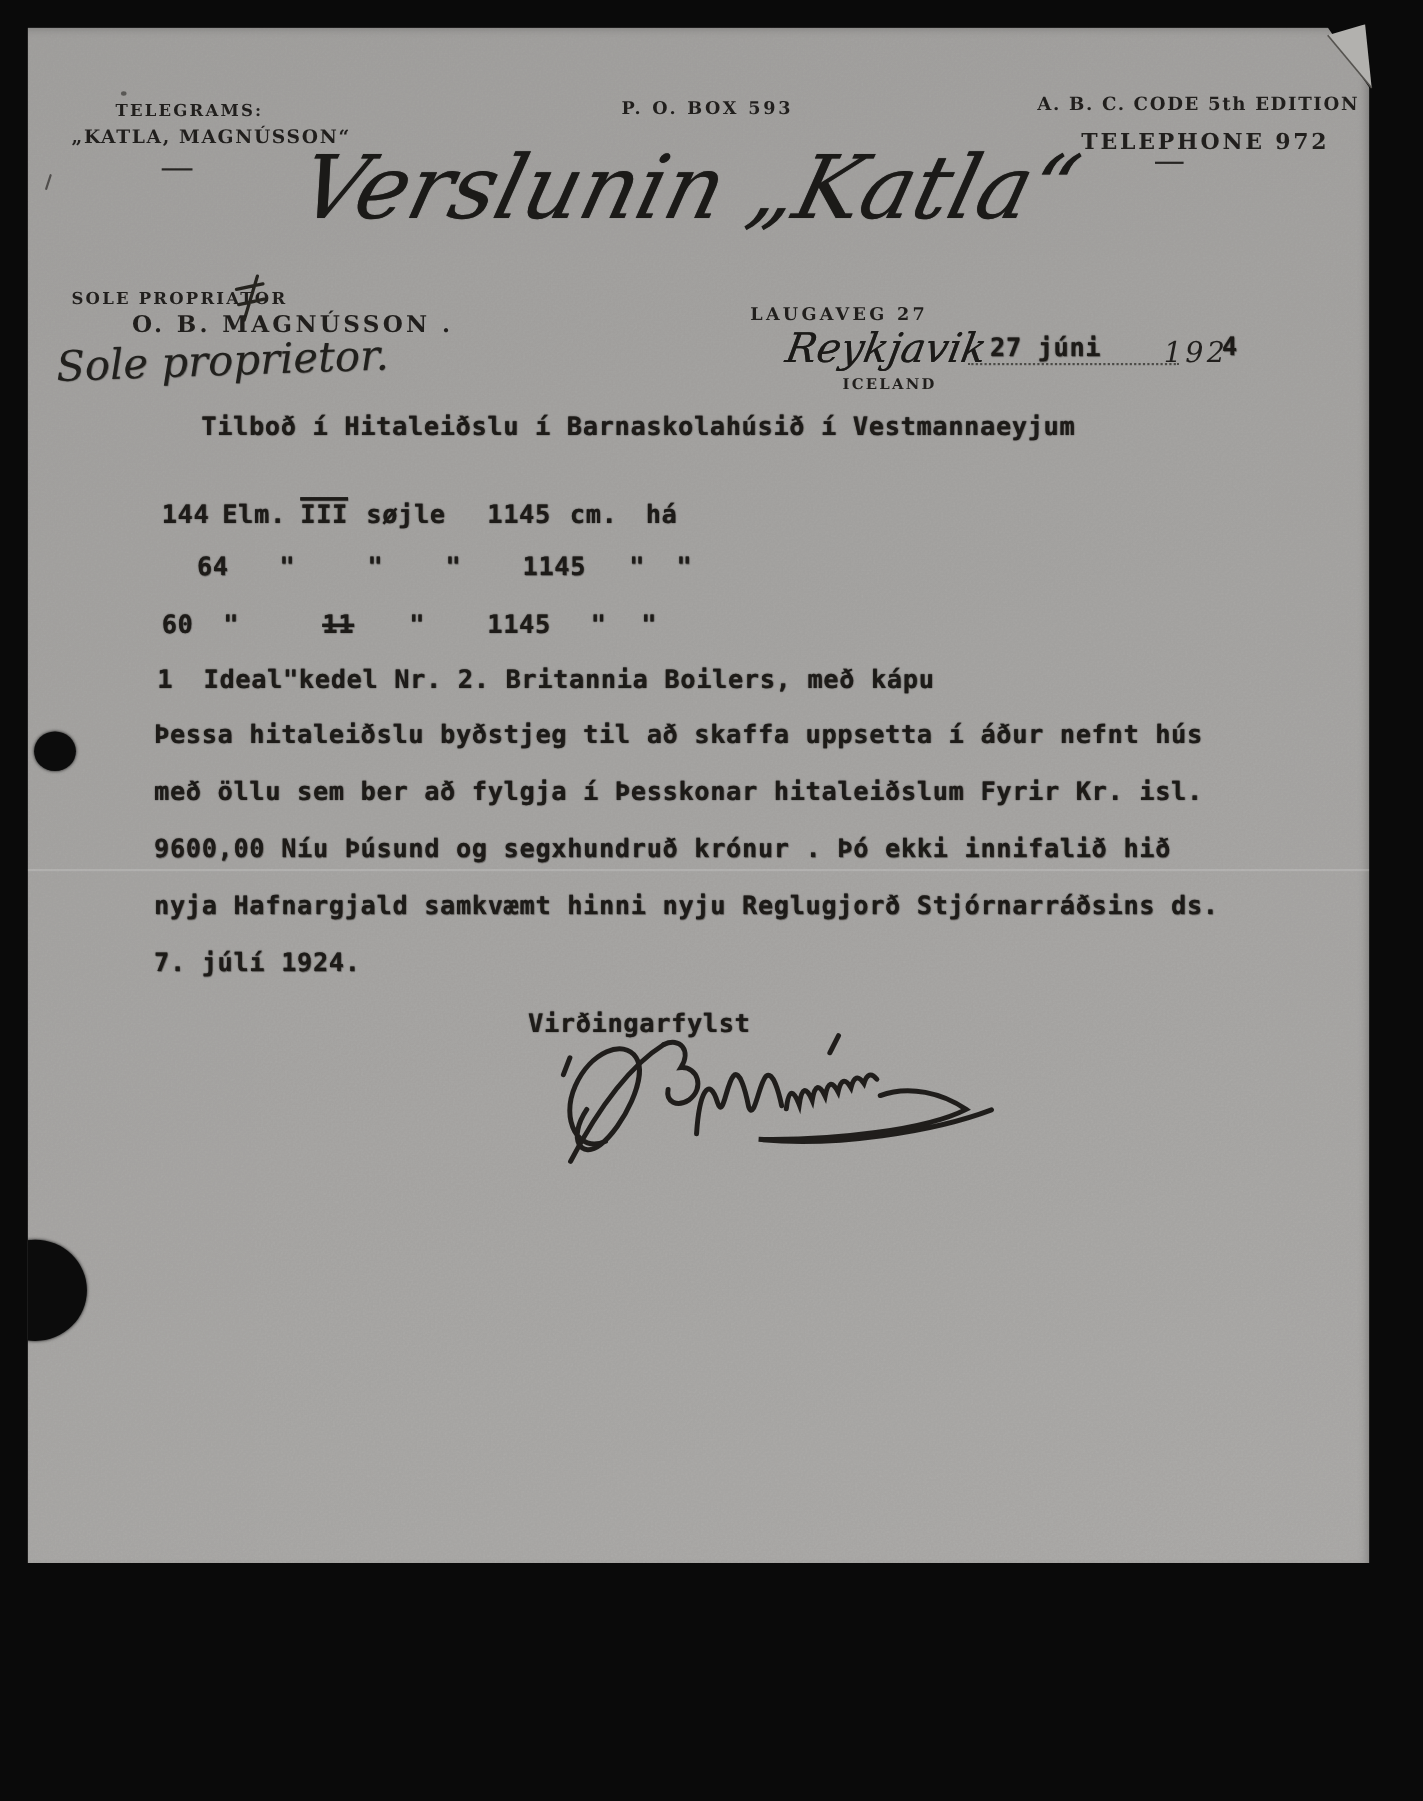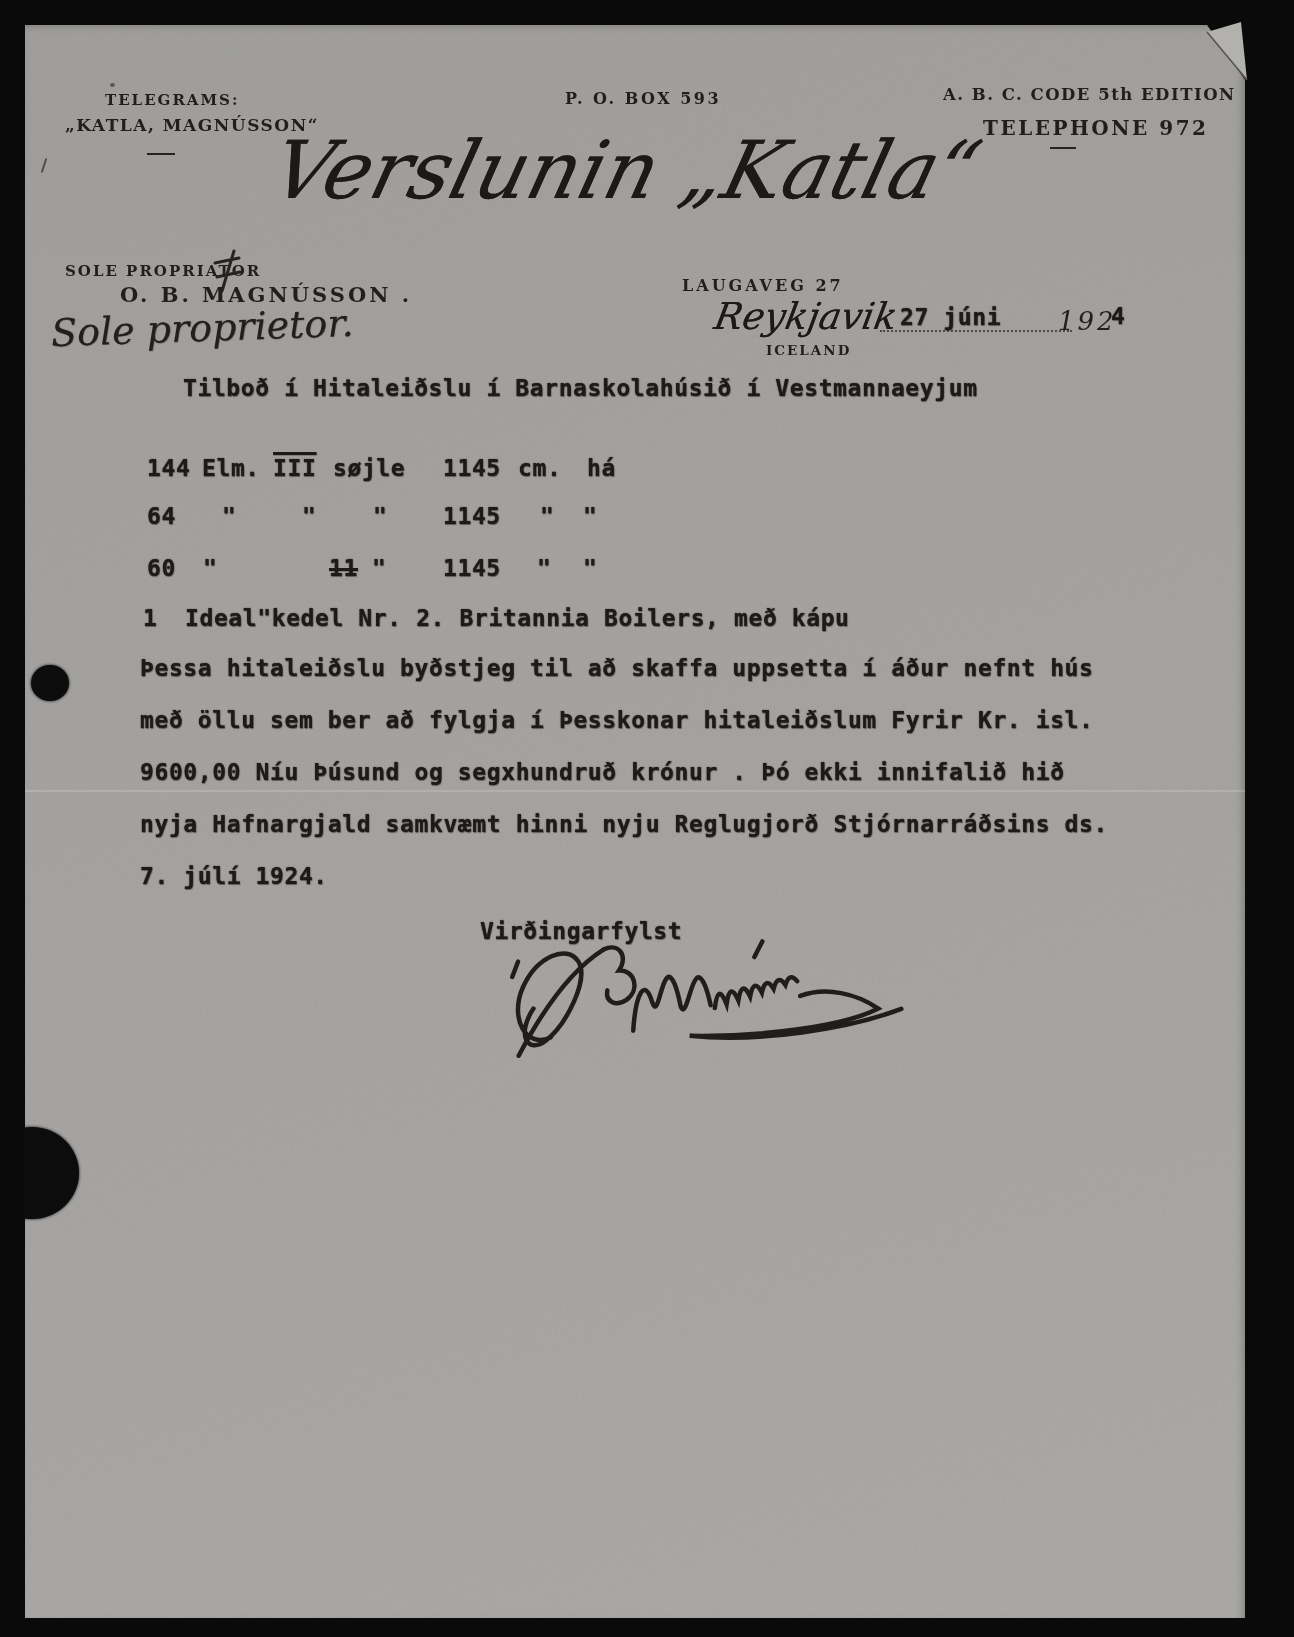--- a/index.html
+++ b/index.html
@@ -1,19 +1,19 @@
 <!DOCTYPE html>
 <html><head>
 <meta charset="utf-8">
 <style>
   html,body{margin:0;padding:0;background:#0b0b0b;}
   .page{position:relative;width:1294px;height:1637px;background:#0a0a0a;overflow:hidden;
         font-family:"DejaVu Serif", serif;}
   
-  .paper{position:absolute;left:25px;top:25px;width:1220px;height:1593px;
+  .paper{position:absolute;left:25px;top:25px;width:1220px;height:1396px;
          background:linear-gradient(165deg,#a5a4a2 0%,#a9a8a6 38%,#adacaa 72%,#b1b0ae 100%);
          clip-path:polygon(0 0,1182px 0,1220px 55px,1220px 100%,0 100%);
          box-shadow:inset -7px 0 9px -5px rgba(0,0,0,.28), inset 0 7px 9px -6px rgba(0,0,0,.22);}
   .grain{position:absolute;left:0;top:0;pointer-events:none;}
   .flap{position:absolute;left:1205px;top:22px;z-index:1;}
   .crease{position:absolute;left:0;top:765px;width:100%;height:2px;
           background:rgba(255,255,255,.16);}
   .hole{position:absolute;background:#0c0c0c;border-radius:50%;box-shadow:0 0 3px #0c0c0c;}
   .hole1{left:6px;top:640px;width:38px;height:36px;}
   .hole2{left:-40px;top:1102px;width:94px;height:92px;}
@@ -49,26 +49,26 @@
 
   
   .tw{position:absolute;font-family:"DejaVu Sans Mono", monospace;font-weight:bold;
       font-size:23px;letter-spacing:.6px;color:#1d1b18;white-space:pre;
       text-shadow:0 0 1.2px rgba(28,25,22,.85), .6px .6px .7px rgba(28,25,22,.4);}
   .typed-date{left:875px;top:279px;text-align:center;}
   .typed-year{left:1086px;top:278px;}
   .subject{left:158px;top:350px;}
   .row{position:absolute;left:0;width:100%;height:32px;}
   .row span{position:absolute;top:0;}
-  .r1{top:430px;} .r2{top:478px;} .r3{top:530px;text-align:right;}
+  .r1{top:430px;} .r2{top:478px;margin-left:32px;} .r3{top:530px;text-align:right;}
   .c-qty{left:122px;} .c-unit{left:177px;} .c-col{left:248px;} .c-type{left:308px;}
   .c-len{left:418px;} .c-cm{left:493px;} .c-ha{left:562px;}
   .r2 .c-unit{left:197px;} .r2 .c-col{left:277px;} .r2 .c-type{left:348px;}
   .r2 .c-cm{left:515px;} .r2 .c-ha{left:558px;}
-  .r3 .c-unit{left:178px;} .r3 .c-col{left:268px;margin-left:36px;} .r3 .c-type{left:347px;}
+  .r3 .c-unit{left:178px;} .r3 .c-col{left:268px;} .r3 .c-type{left:347px;}
   .r3 .c-cm{left:512px;} .r3 .c-ha{left:558px;}
   .r1 .c-col{text-decoration:overline;text-decoration-thickness:3px;}
   .r3 .c-col{text-decoration:line-through;text-decoration-thickness:3px;}
   .boiler{top:580px;}
   .b-qty{left:118px;} .b-text{left:160px;}
   .para{left:115px;}
   .p0{top:630px;} .p1{top:682px;} .p2{top:734px;} .p3{top:786px;} .p4{top:838px;}
   .closing{left:455px;top:893px;}
   .signature{position:absolute;left:430px;top:905px;}
 </style>

